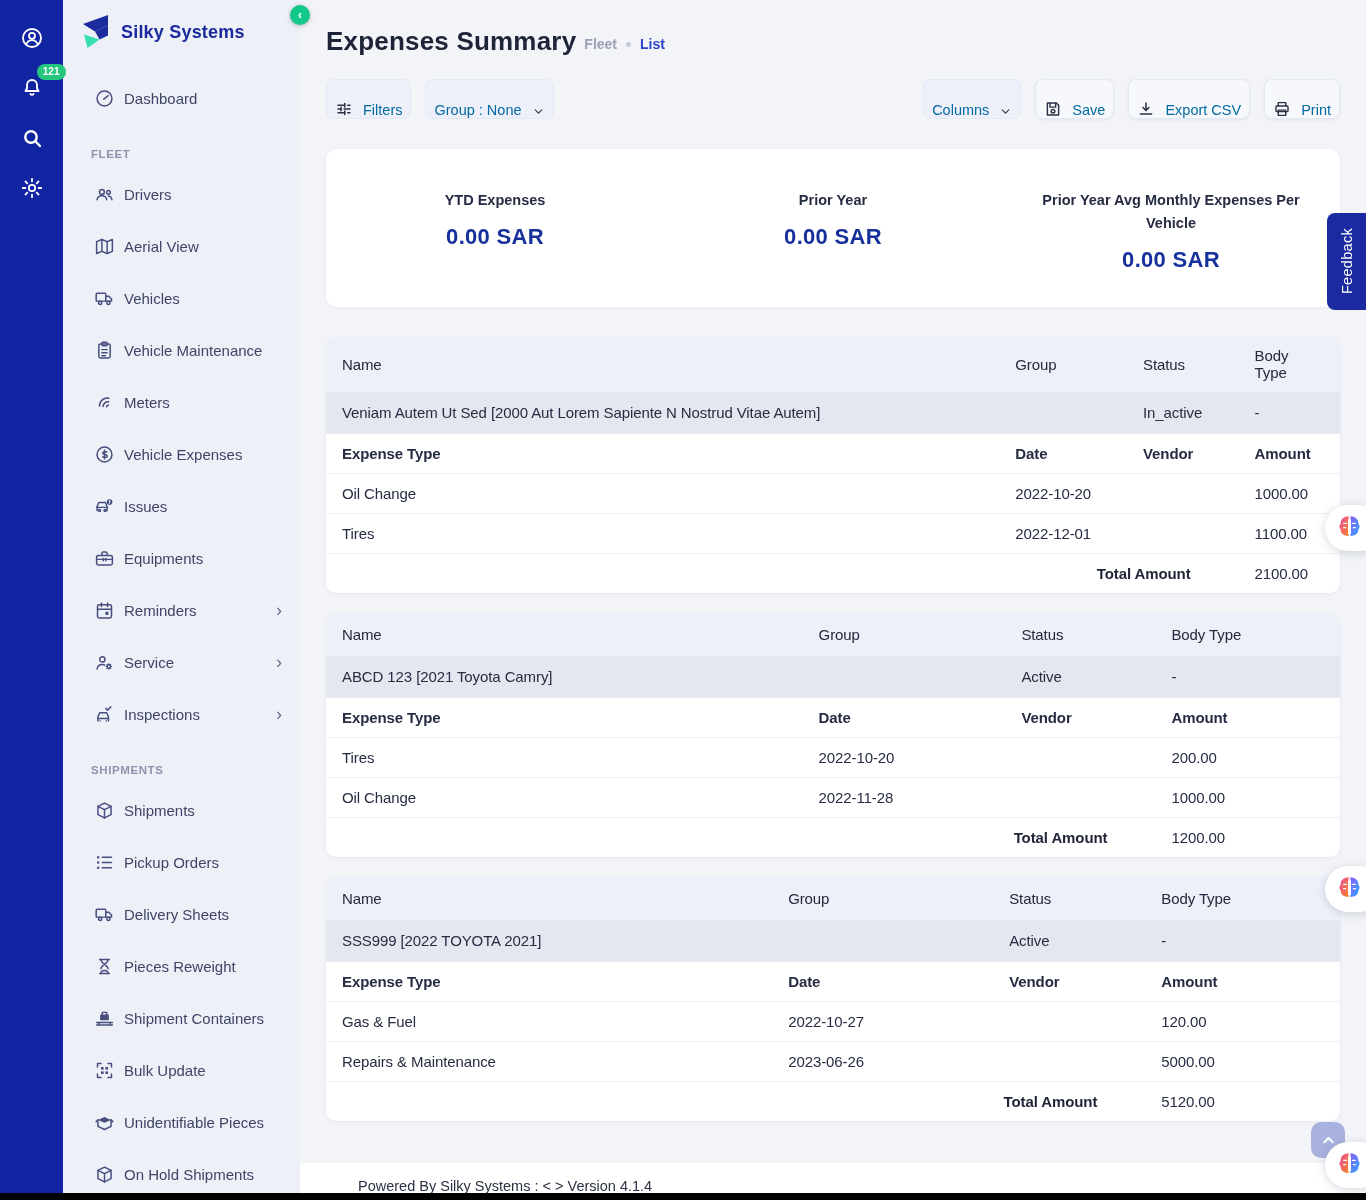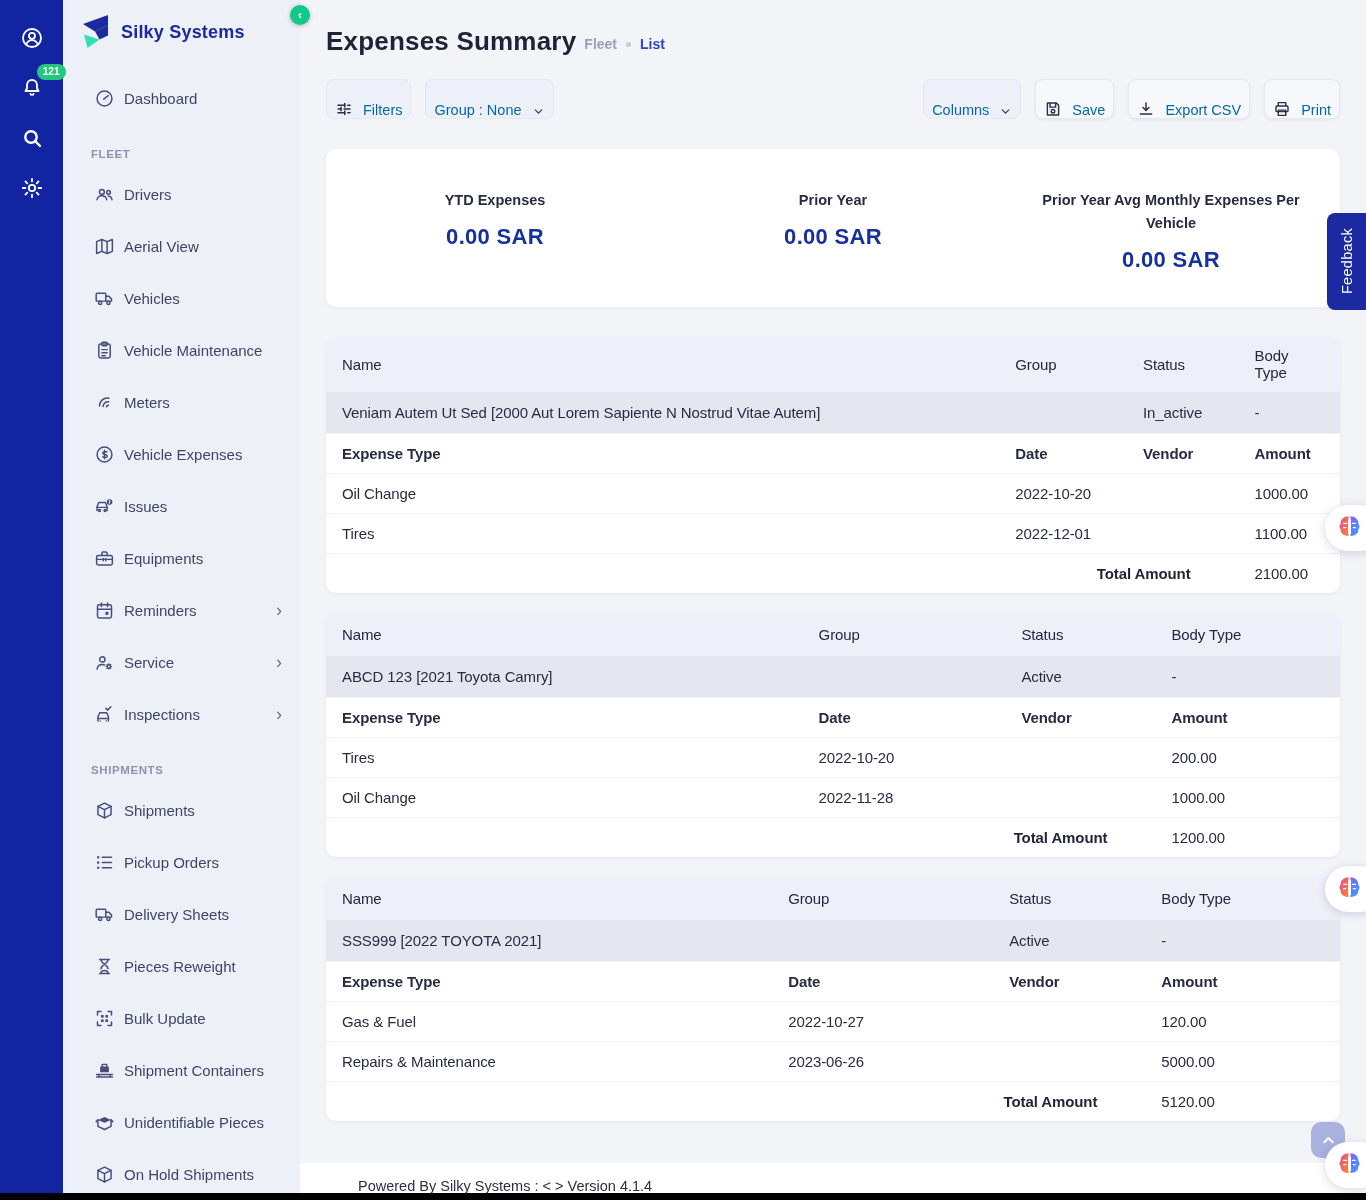--- a/index.html
+++ b/index.html
@@ -332,38 +332,38 @@
             <path d="M6.5 4h11M6.5 20h11"></path>
             <path d="M8 4c0 5.5 8 5.5 8 10.5M16 4c0 5.5-8 5.5-8 10.5"></path>
             <path d="M8 20c0-2 1.8-3.4 4-3.4s4 1.4 4 3.4"></path>
           </svg>
         </span>
         <span>Pieces Reweight</span>
       </div>
       <div class="nav-item">
         <span class="nav-icon">
           <svg viewBox="0 0 24 24" fill="none" stroke="currentColor" stroke-width="1.7" stroke-linecap="round" stroke-linejoin="round">
+            <path d="M3 19.5h18M3 16.5h18M5.5 19.5v-3M18.5 19.5v-3"></path>
+            <rect x="7" y="7.5" width="10" height="6.5" rx=".5" fill="currentColor" stroke="none"></rect>
+            <path d="M9.5 7.5V5h5v2.5"></path>
+          </svg>
+        </span>
+        <span>Shipment Containers</span>
+      </div>
+      <div class="nav-item">
+        <span class="nav-icon">
+          <svg viewBox="0 0 24 24" fill="none" stroke="currentColor" stroke-width="1.7" stroke-linecap="round" stroke-linejoin="round">
             <path d="M4 8V4h4M16 4h4v4M20 16v4h-4M8 20H4v-4"></path>
             <rect x="8" y="8" width="3" height="3" fill="currentColor" stroke="none"></rect>
             <rect x="13" y="8" width="3" height="3" fill="currentColor" stroke="none"></rect>
             <rect x="8" y="13" width="3" height="3" fill="currentColor" stroke="none"></rect>
             <rect x="13" y="13" width="3" height="3" fill="currentColor" stroke="none"></rect>
           </svg>
         </span>
         <span>Bulk Update</span>
-      </div>
-      <div class="nav-item">
-        <span class="nav-icon">
-          <svg viewBox="0 0 24 24" fill="none" stroke="currentColor" stroke-width="1.7" stroke-linecap="round" stroke-linejoin="round">
-            <path d="M3 19.5h18M3 16.5h18M5.5 19.5v-3M18.5 19.5v-3"></path>
-            <rect x="7" y="7.5" width="10" height="6.5" rx=".5" fill="currentColor" stroke="none"></rect>
-            <path d="M9.5 7.5V5h5v2.5"></path>
-          </svg>
-        </span>
-        <span>Shipment Containers</span>
       </div>
       <div class="nav-item">
         <span class="nav-icon">
           <svg viewBox="0 0 24 24" fill="none" stroke="currentColor" stroke-width="1.7" stroke-linecap="round" stroke-linejoin="round">
             <path d="M4.5 9l7.5-3.3L19.5 9 12 12.3z" fill="currentColor" stroke="none"></path>
             <path d="M4.5 9v7.5L12 20l7.5-3.5V9"></path>
             <path d="M4.5 9L2.5 11M19.5 9l2 2"></path>
           </svg>
         </span>
         <span>Unidentifiable Pieces</span>

